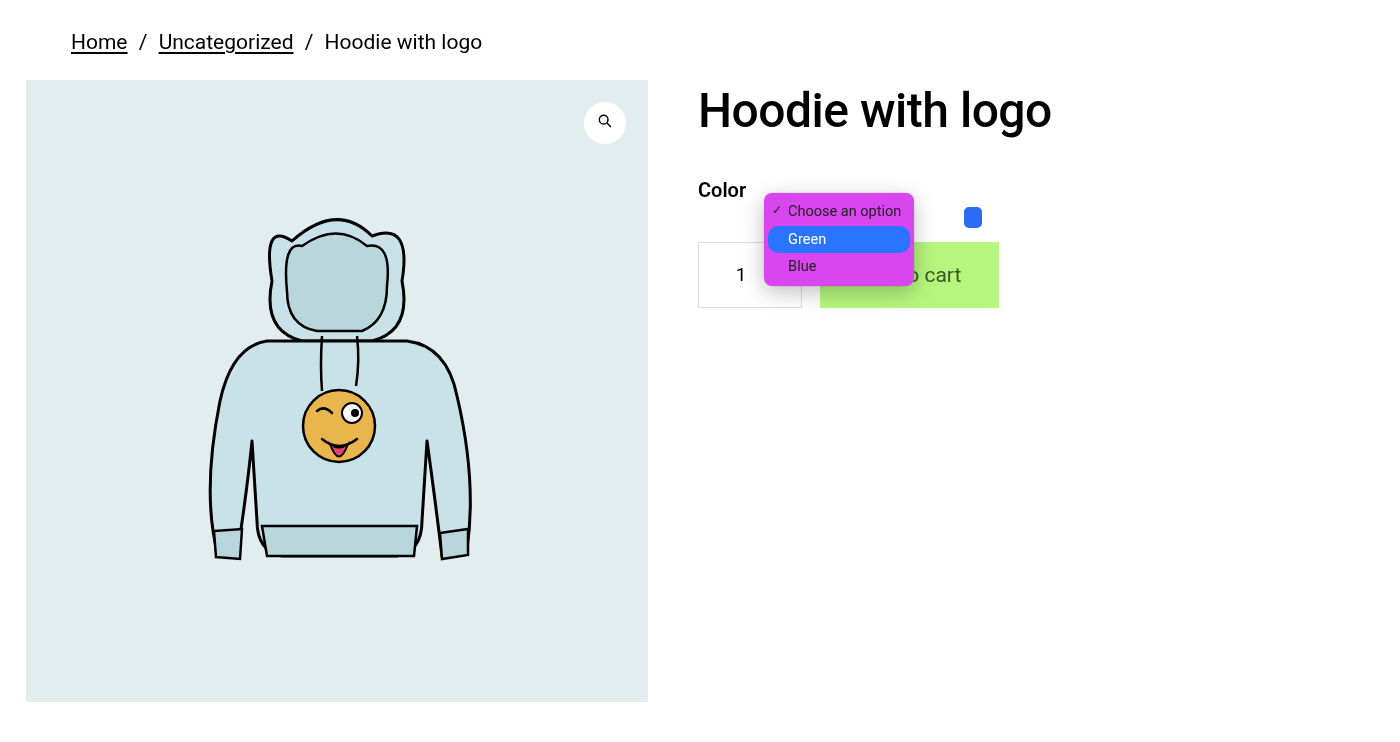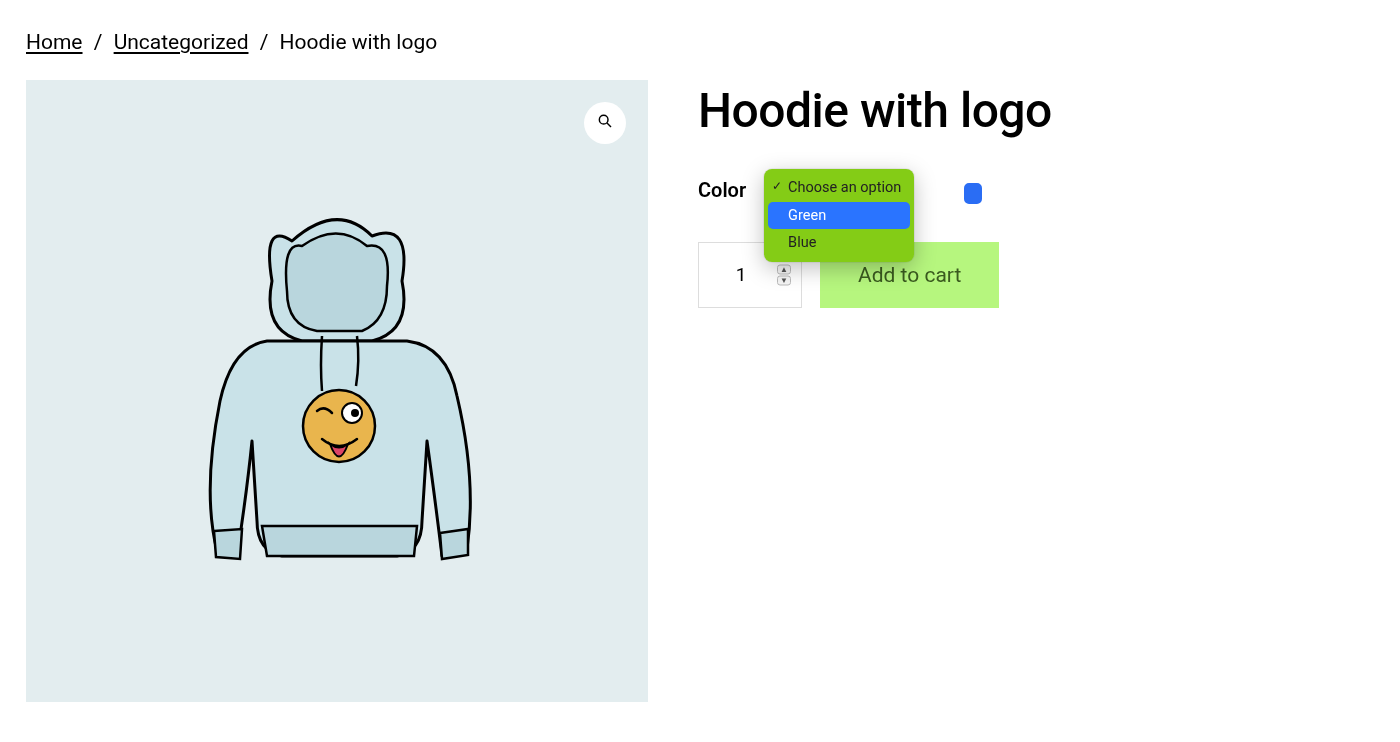--- a/index.html
+++ b/index.html
@@ -6,20 +6,21 @@
     body {
       font-family: -apple-system, BlinkMacSystemFont, "Segoe UI", Roboto, Helvetica, Arial, sans-serif;
       padding: 30px 26px;
       color: #000;
       background: #fff;
       width: 1400px;
     }
     .breadcrumb {
       font-size: 21px;
       margin-bottom: 26px;
+      margin-left: 45px;
     }
     .breadcrumb a {
       color: #000;
       text-decoration: underline;
       text-underline-offset: 3px;
     }
     .breadcrumb .sep { margin: 0 6px; }
     .product-wrap {
       display: flex;
       gap: 50px;
@@ -58,21 +59,21 @@
       line-height: 1.1;
       margin-bottom: 40px;
     }
     .price {
       font-size: 34px;
       font-weight: 400;
       margin-bottom: 50px;
     }
     .variant-row {
       display: flex;
-      align-items: flex-start;
+      align-items: flex-end;
       position: relative;
       margin-bottom: 40px;
     }
     .variant-label {
       font-size: 20px;
       font-weight: 600;
       margin-right: 10px;
     }
     .focus-ring {
       position: absolute;
@@ -82,21 +83,21 @@
       height: 21px;
       border: 3px solid #2a6df4;
       border-radius: 5px;
       background: #2a6df4;
     }
     .dropdown-popup {
       position: absolute;
       left: 8px;
       top: -9px;
       width: 150px;
-      background: #84cc16;
+      background: #d946ef;
       border-radius: 8px;
       box-shadow: 0 6px 22px rgba(0,0,0,0.25), 0 0 0 1px rgba(0,0,0,0.05);
       padding: 5px 0;
       font-size: 14.5px;
       color: #222;
       z-index: 10;
     }
     .dropdown-popup .opt {
       padding: 3px 10px 3px 24px;
       position: relative;
@@ -107,21 +108,21 @@
       content: "✓";
       position: absolute;
       left: 8px;
       top: 3px;
       font-size: 12px;
     }
     .dropdown-popup .opt.highlight {
       background: #2a74ff;
       color: #fff;
       margin: 0 4px;
-      border-radius: 5px;
+      border-radius: 10px;
       padding-left: 20px;
     }
     .dropdown-anchor { position: relative; }
     .cart-row {
       display: flex;
       align-items: stretch;
       gap: 18px;
       margin-bottom: 36px;
     }
     .qty-input {

